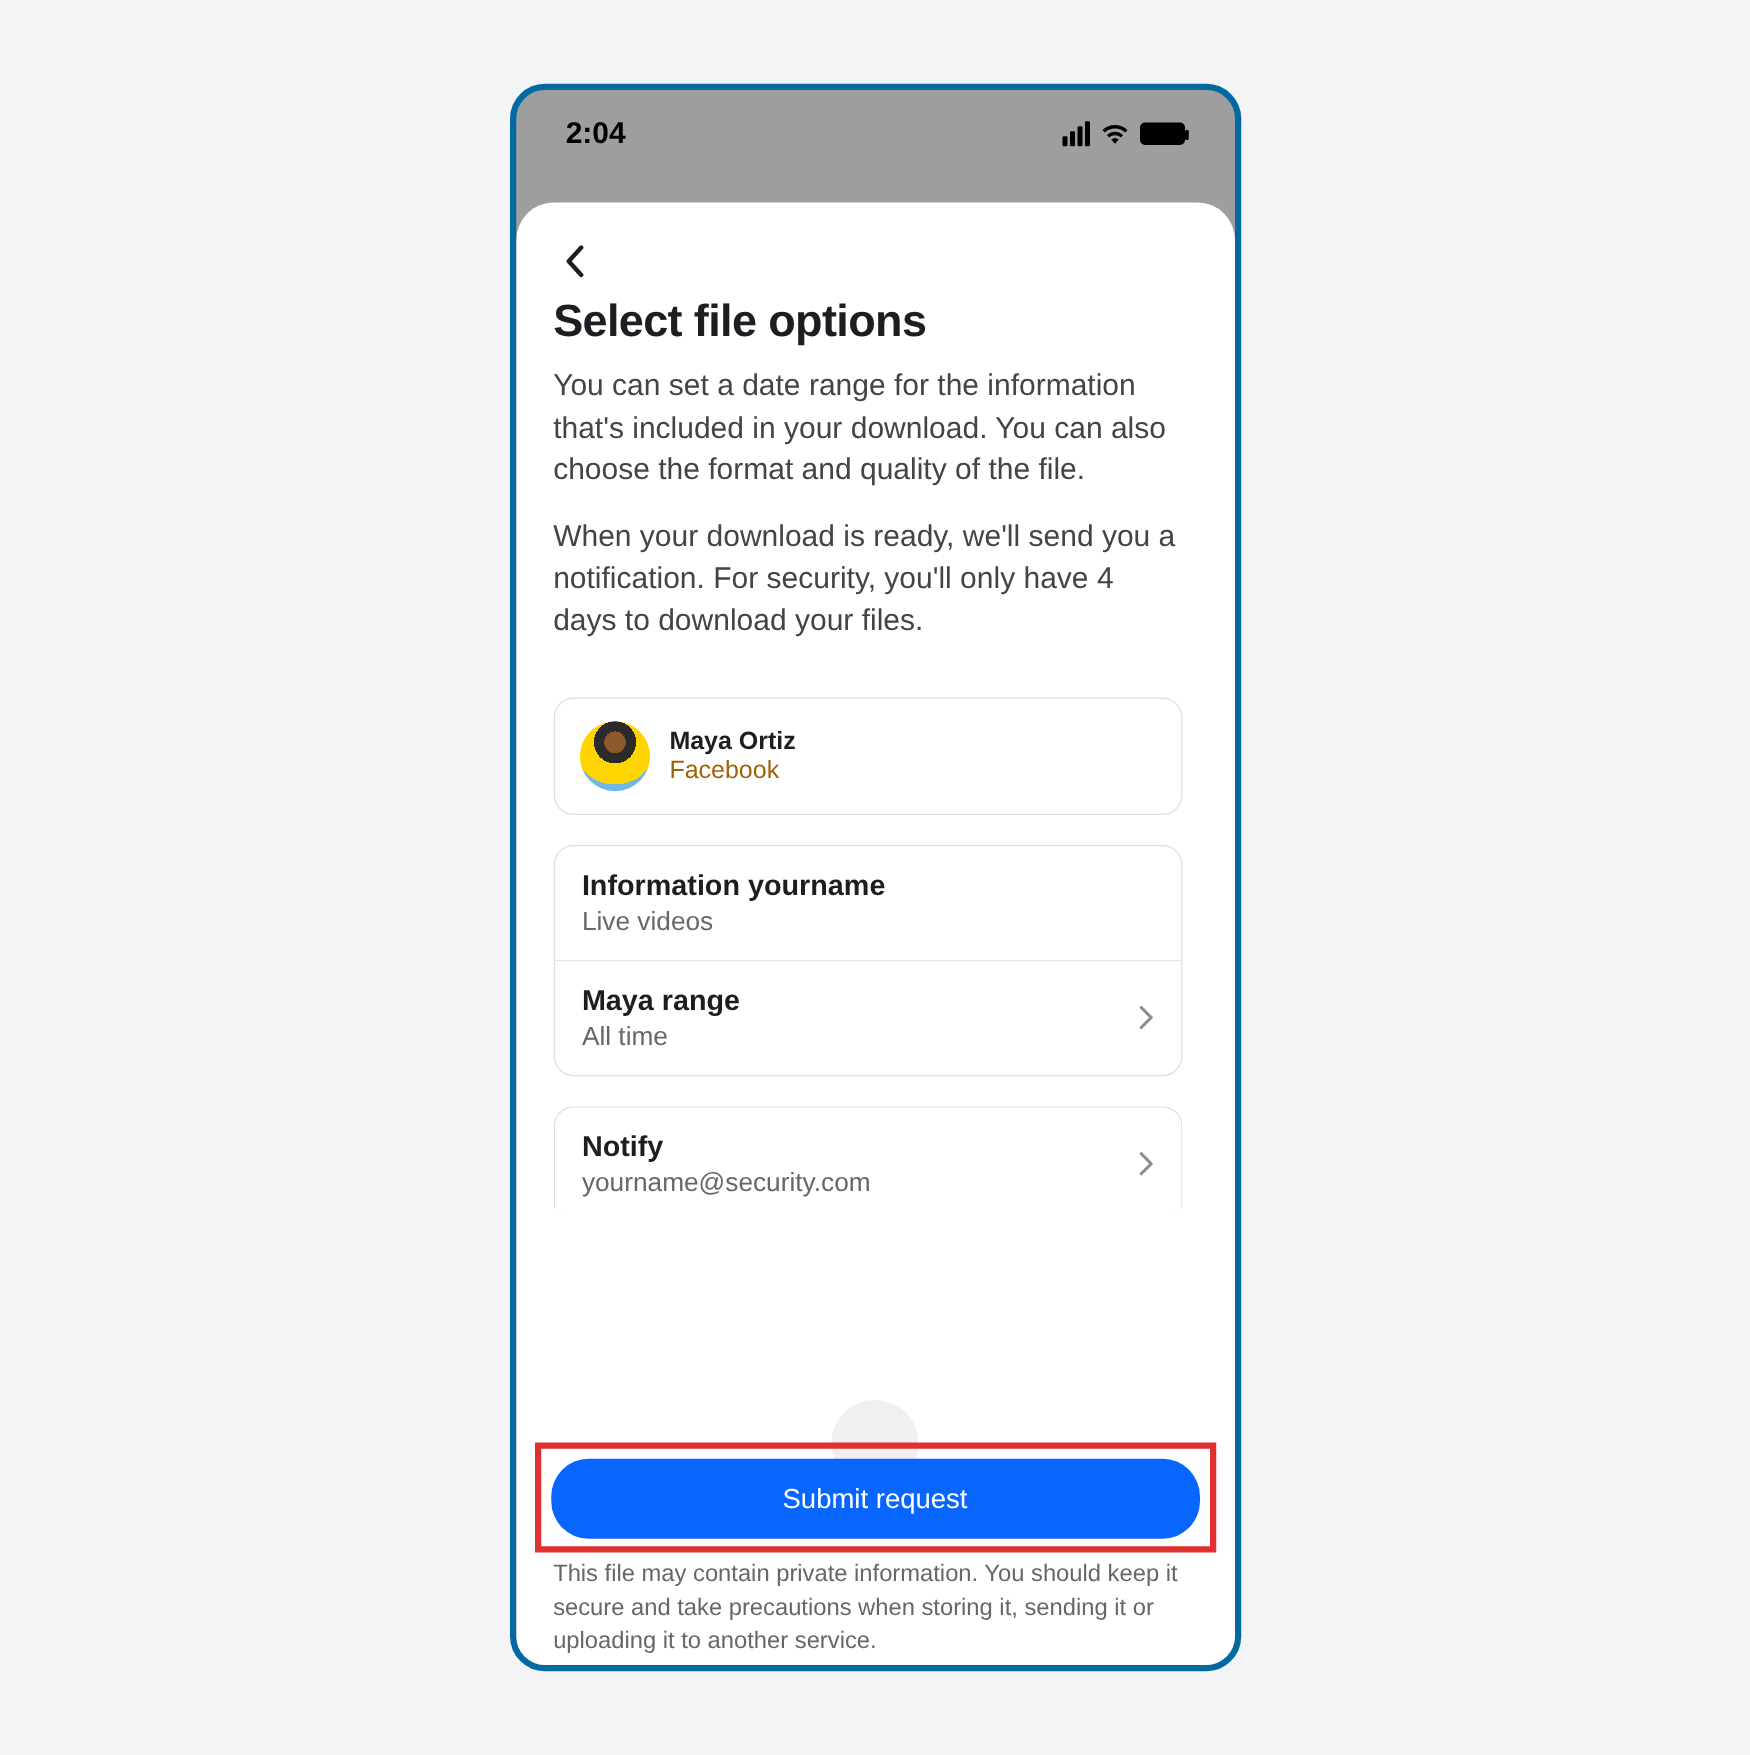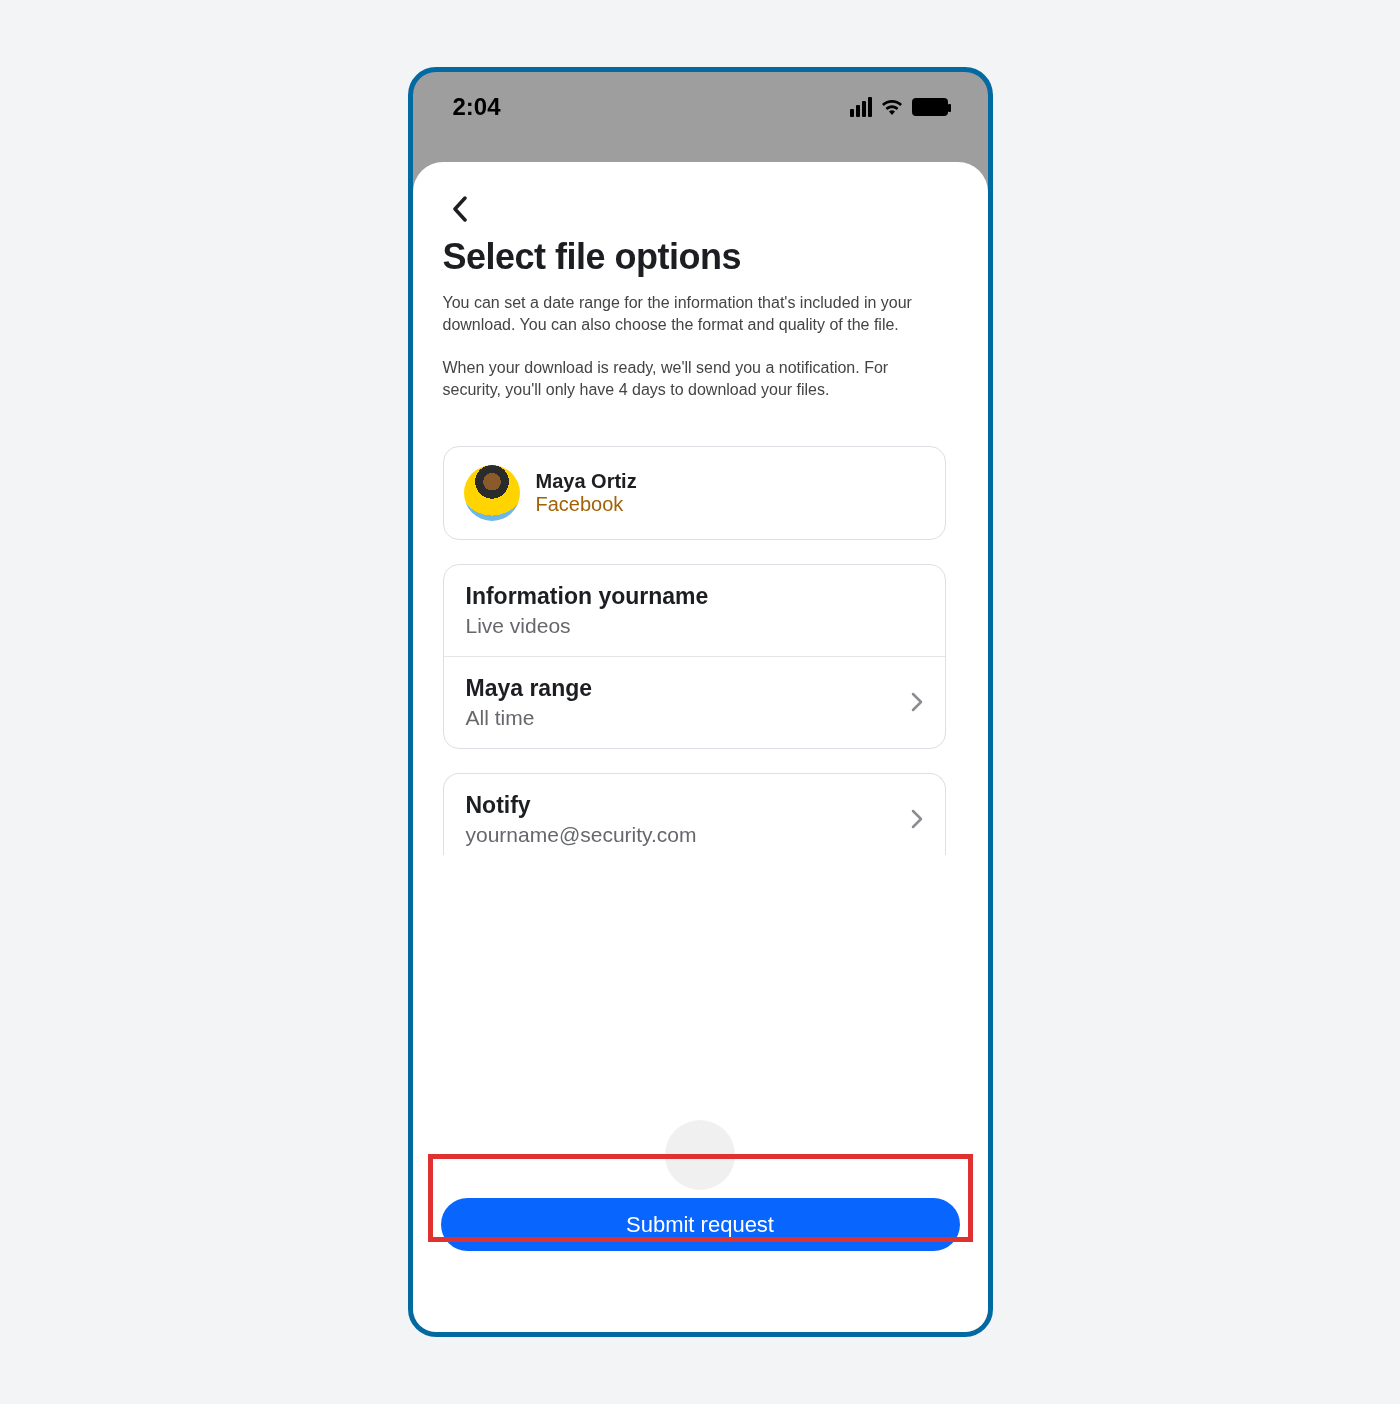--- a/index.html
+++ b/index.html
@@ -49,21 +49,21 @@
       left: 0; right: 0; bottom: 0;
       background: #fff;
       border-top-left-radius: 30px;
       border-top-right-radius: 30px;
       padding: 30px 42px 0 30px;
       display: flex;
       flex-direction: column;
     }
     .back-btn { width: 34px; height: 34px; display:flex; align-items:center; justify-content:center; cursor:pointer; margin-bottom: 10px; }
     .page-title { font-size: 36px; font-weight: 700; color: #1c1e21; margin-bottom: 14px; letter-spacing: -0.5px;}
-    .desc { font-size: 16px; line-height: 1.4; color: #444; margin-bottom: 20px; }
+    .desc { font-size: 24px; line-height: 1.4; color: #444; margin-bottom: 20px; }
     .card {
       border: 1px solid #dcdfe3;
       border-radius: 16px;
       overflow: hidden;
       margin-top: 24px;
     }
     .account-card { display:flex; align-items:center; padding: 18px 20px; gap: 16px; }
     .avatar {
       width: 56px; height: 56px; border-radius: 50%;
       background: radial-gradient(circle at 50% 30%, #8b5a2b 0 18%, #2b2b2b 18% 35%, #ffd400 35% 70%, #6fb7e6 70% 100%);
@@ -100,28 +100,27 @@
       left: 15px; right: 15px;
       top: 1082px;
       height: 88px;
       border: 5px solid #e03131;
       pointer-events: none;
     }
     .submit-btn {
       position: absolute;
       left: 28px; right: 28px;
       top: 1095px;
-      height: 53px;
+      height: 64px;
       background: #0866ff;
       color: #fff;
       border-radius: 30px;
       display: flex; align-items: center; justify-content: center;
       font-size: 22px; font-weight: 500;
       cursor: pointer;
-      margin-top: 31px;
     }
     .footer-text {
       position: absolute;
       left: 30px; right: 30px;
       top: 1175px;
       font-size: 19px;
       line-height: 1.4;
       color: #65676b;
     }
   </style>
@@ -200,14 +199,15 @@
         </div>
       </div>
     </div>
   </div>
 
   <div class="touch-dot"></div>
 
   <div class="submit-btn">Submit request</div>
   <div class="highlight"></div>
 
+  <div class="footer-text">This file may contain private information. You should keep it secure and take precautions when storing it, sending it or uploading it to another service.</div>
 
 </div>
 
 </body></html>

